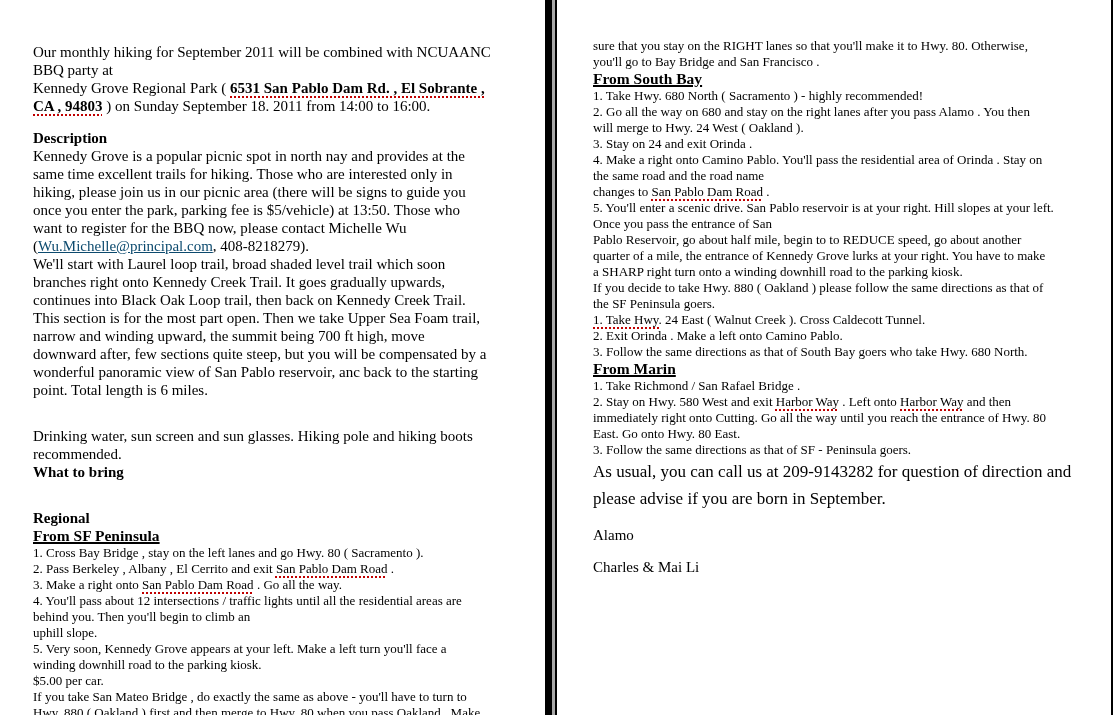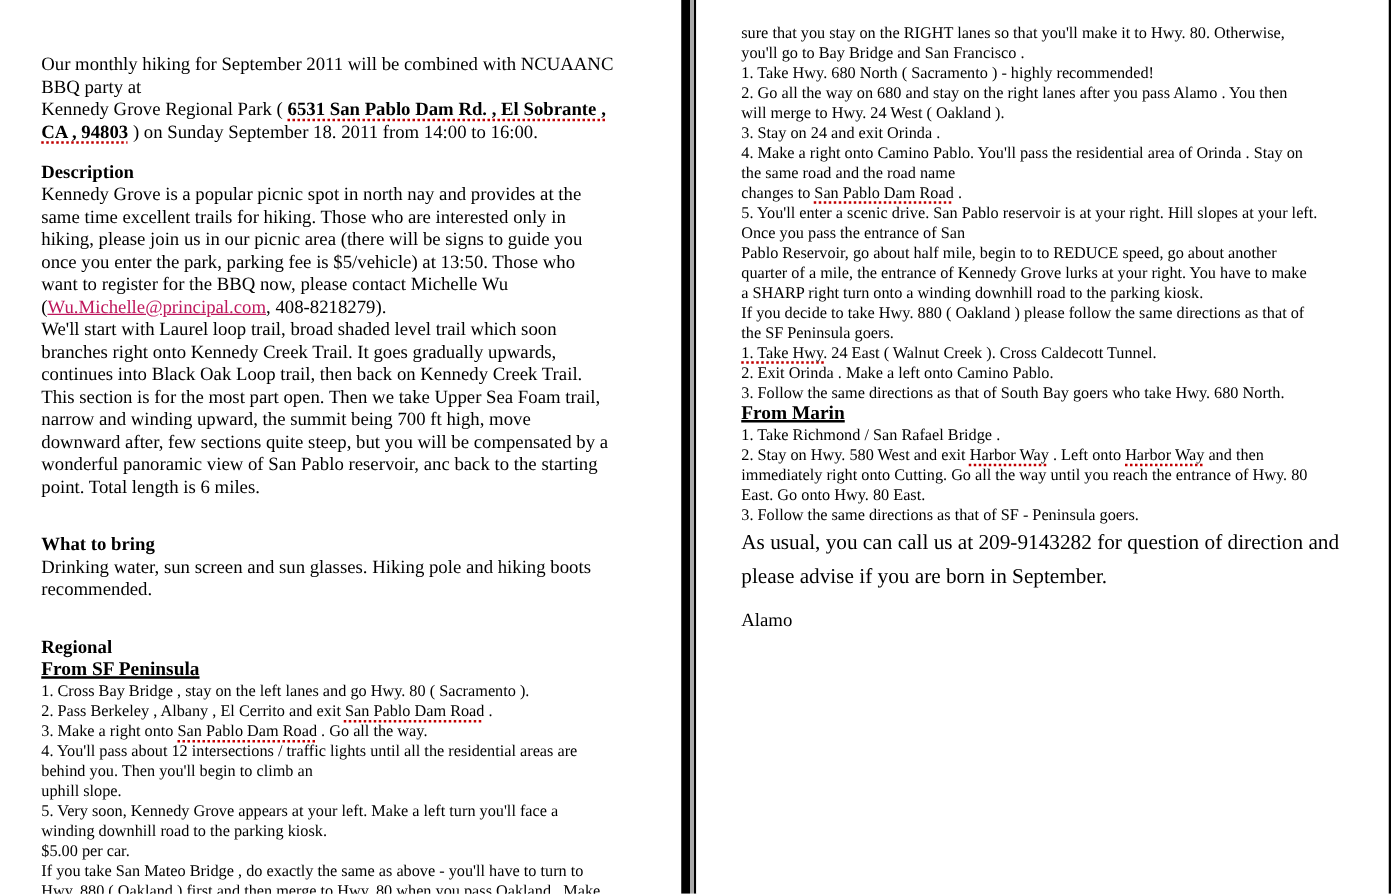--- a/index.html
+++ b/index.html
@@ -18,21 +18,21 @@
     display: flex;
     flex-direction: row;
     width: 1113px;
     height: 715px;
   }
   .page {
     box-sizing: border-box;
     background: #ffffff;
   }
   .page-left  { width: 545px; padding: 18px 12px 0 33px; margin-top: 25px; }
-  .page-right { flex: 1;      padding: 18px 24px 0 36px; }
+  .page-right { flex: 1;      padding: 18px 24px 0 36px; margin-top: 20px; }
   .divider {
     width: 12px;
     height: 715px;
     background: linear-gradient(to right,
       #000000 0px, #000000 7px,
       #a8a8a8 7px, #a8a8a8 10px,
       #000000 10px, #000000 12px);
     flex: 0 0 12px;
   }
   .right-edge {
@@ -62,21 +62,21 @@
   }
   .bolddotted {
     font-weight: bold;
     text-decoration-line: underline;
     text-decoration-style: dotted;
     text-decoration-color: #c00000;
     text-decoration-thickness: 1.5px;
     text-underline-offset: 3px;
   }
   a.link {
-    color: #be185d;
+    color: #0c4a6e;
     text-decoration: underline;
     cursor: pointer;
   }
 </style>
 </head>
 <body>
 
 <div class="doc">
   <div class="page page-left">
       <div class="block body"><span>Our monthly hiking for September 2011 will be combined with NCUAANC
@@ -94,43 +94,44 @@
 We'll start with Laurel loop trail, broad shaded level trail which soon
 branches right onto Kennedy Creek Trail. It goes gradually upwards,
 continues into Black Oak Loop trail, then back on Kennedy Creek Trail.
 This section is for the most part open. Then we take Upper Sea Foam trail,
 narrow and winding upward, the summit being 700 ft high, move
 downward after, few sections quite steep, but you will be compensated by a
 wonderful panoramic view of San Pablo reservoir, anc back to the starting
 point. Total length is 6 miles.</span></div>
       <div class="gap"></div>
       <div class="gap"></div>
-      <div class="block heading">What to bring</div>
       <div class="block body"><span>Drinking water, sun screen and sun glasses. Hiking pole and hiking boots
 recommended.</span></div>
+      <div class="block heading">What to bring</div>
       <div class="gap"></div>
       <div class="gap"></div>
       <div class="block heading">Regional</div>
       <div class="block heading underlined">From SF Peninsula</div>
       <div class="block small"><span>1. Cross Bay Bridge , stay on the left lanes and go Hwy. 80 ( Sacramento ).
 2. Pass Berkeley , Albany , El Cerrito and exit </span><span class="dotted">San Pablo Dam Road</span><span> .
 3. Make a right onto </span><span class="dotted">San Pablo Dam Road</span><span> . Go all the way.
 4. You'll pass about 12 intersections / traffic lights until all the residential areas are
 behind you. Then you'll begin to climb an
 uphill slope.
 5. Very soon, Kennedy Grove appears at your left. Make a left turn you'll face a
 winding downhill road to the parking kiosk.
 $5.00 per car.
 If you take San Mateo Bridge , do exactly the same as above - you'll have to turn to
 Hwy. 880 ( Oakland ) first and then merge to Hwy. 80 when you pass Oakland . Make</span></div>
     </div>
   <div class="divider"></div>
   <div class="page page-right">
       <div class="block small"><span>sure that you stay on the RIGHT lanes so that you'll make it to Hwy. 80. Otherwise,
 you'll go to Bay Bridge and San Francisco .</span></div>
+      <div class="block heading underlined">From South Bay</div>
       <div class="block small"><span>1. Take Hwy. 680 North ( Sacramento ) - highly recommended!
 2. Go all the way on 680 and stay on the right lanes after you pass Alamo . You then
 will merge to Hwy. 24 West ( Oakland ).
 3. Stay on 24 and exit Orinda .
 4. Make a right onto Camino Pablo. You'll pass the residential area of Orinda . Stay on
 the same road and the road name
 changes to </span><span class="dotted">San Pablo Dam Road</span><span> .
 5. You'll enter a scenic drive. San Pablo reservoir is at your right. Hill slopes at your left.
 Once you pass the entrance of San
 Pablo Reservoir, go about half mile, begin to to REDUCE speed, go about another
@@ -145,15 +146,16 @@
       <div class="block small"><span>1. Take Richmond / San Rafael Bridge .
 2. Stay on Hwy. 580 West and exit </span><span class="dotted">Harbor Way</span><span> . Left onto </span><span class="dotted">Harbor Way</span><span> and then
 immediately right onto Cutting. Go all the way until you reach the entrance of Hwy. 80
 East. Go onto Hwy. 80 East.
 3. Follow the same directions as that of SF - Peninsula goers.</span></div>
       <div class="block large"><span>As usual, you can call us at 209-9143282 for question of direction and
 please advise if you are born in September.</span></div>
       <div class="gap"></div>
       <div class="block body"><span>Alamo</span></div>
       <div class="gap"></div>
+      <div class="block body"><span>Charles &amp; Mai Li</span></div>
     </div>
   <div class="right-edge"></div>
 </div>
 
 </body></html>

